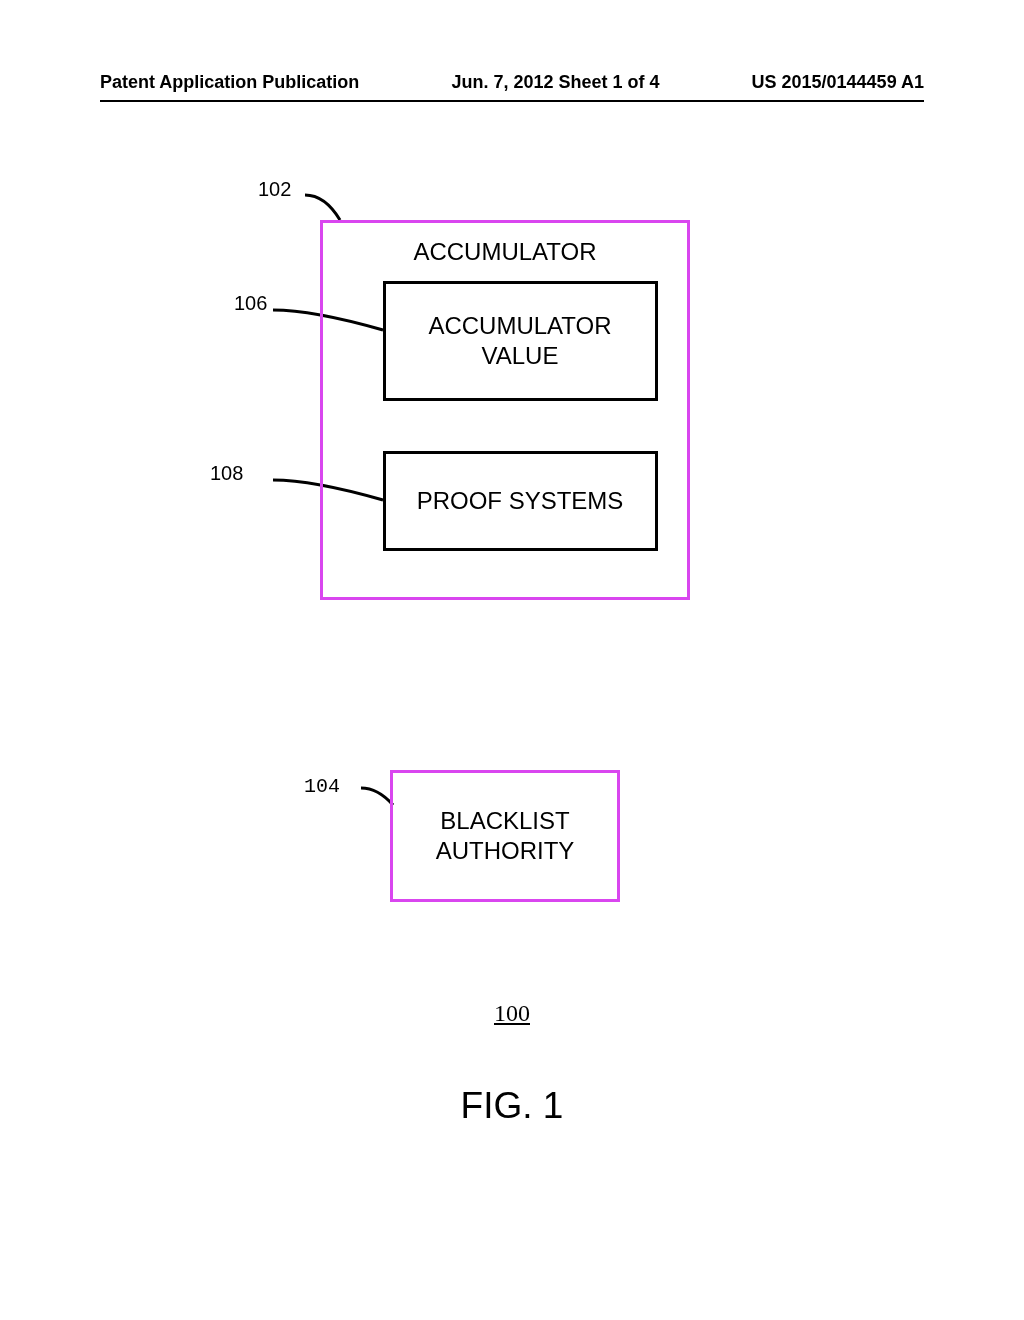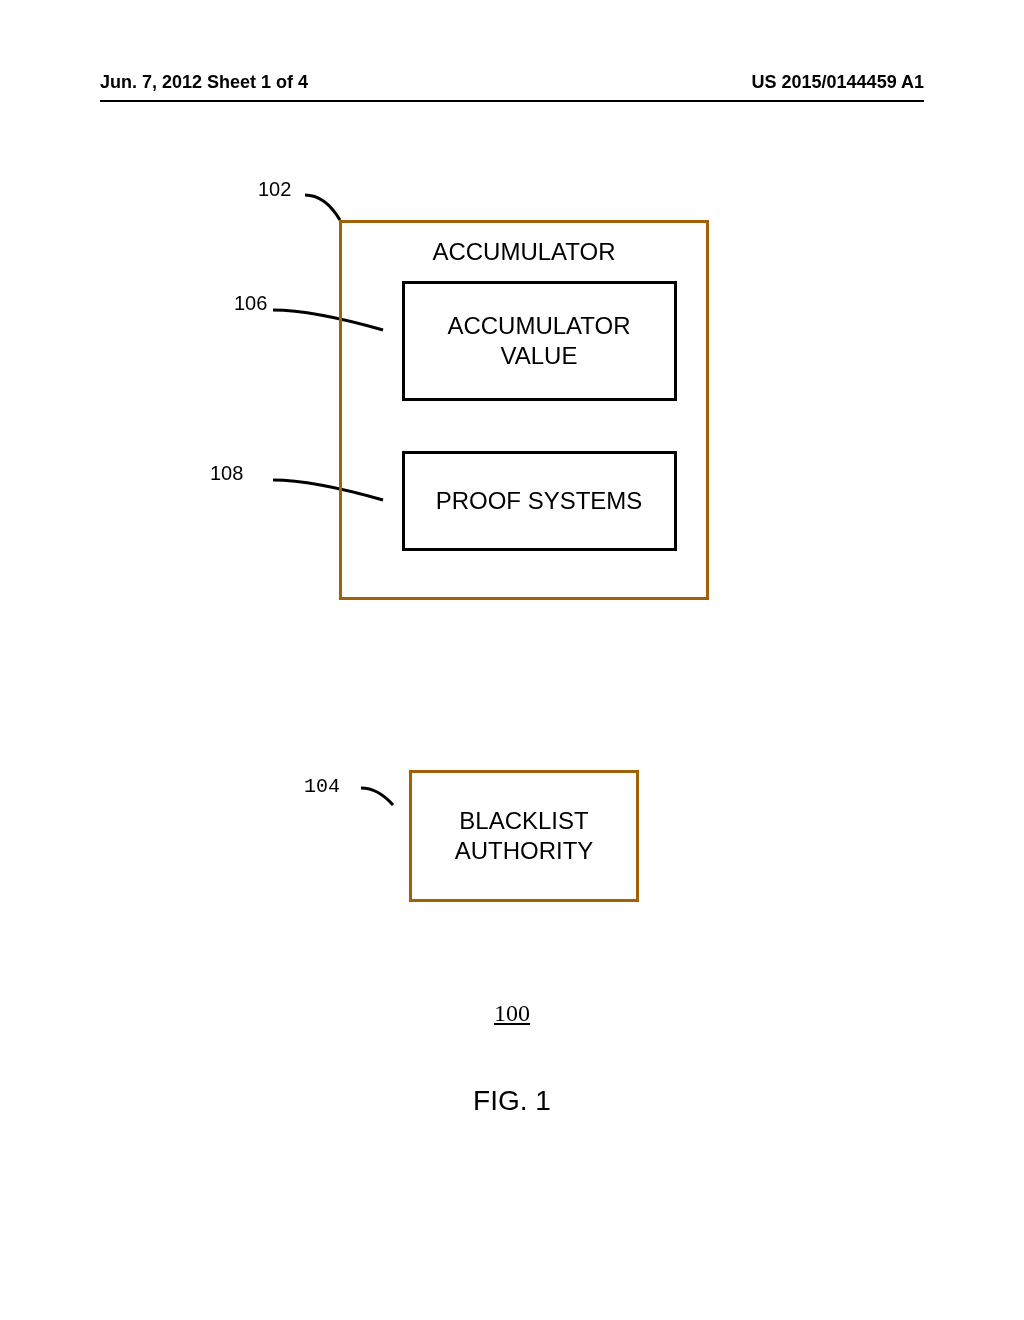--- a/index.html
+++ b/index.html
@@ -27,28 +27,27 @@
     }
     .header-rule {
       position: absolute;
       top: 100px;
       left: 100px;
       width: 824px;
       height: 2px;
       background: black;
     }
     .box {
-      border: 3px solid #a16207;
+      border: 3px solid #d946ef;
       position: absolute;
       text-align: center;
       display: flex;
       flex-direction: column;
       align-items: center;
       justify-content: flex-start;
-      margin-left: 19px;
     }
     .accumulator-box {
       left: 320px;
       top: 220px;
       width: 370px;
       height: 380px;
       padding-top: 15px;
     }
     .accumulator-title {
       font-size: 24px;
@@ -112,32 +111,33 @@
       text-align: center;
     }
     .fig-100 {
       top: 1000px;
       font-size: 24px;
       text-decoration: underline;
       font-family: Liberation Serif, serif;
     }
     .fig-1 {
       top: 1085px;
-      font-size: 28px;
+      font-size: 37px;
     }
     svg.leader {
       position: absolute;
       overflow: visible;
       pointer-events: none;
     }
   </style>
 </head>
 <body>
 
 <div class="header">
+  <span>Patent Application Publication</span>
   <span>Jun. 7, 2012  Sheet 1 of 4</span>
   <span>US 2015/0144459 A1</span>
 </div>
 <div class="header-rule"></div>
 
 <div class="label label-102">102</div>
 <svg class="leader" style="left:300px; top:190px;" width="60" height="40">
   <path d="M 5 5 Q 25 5 40 30" stroke="black" stroke-width="3" fill="none"></path>
 </svg>
 

